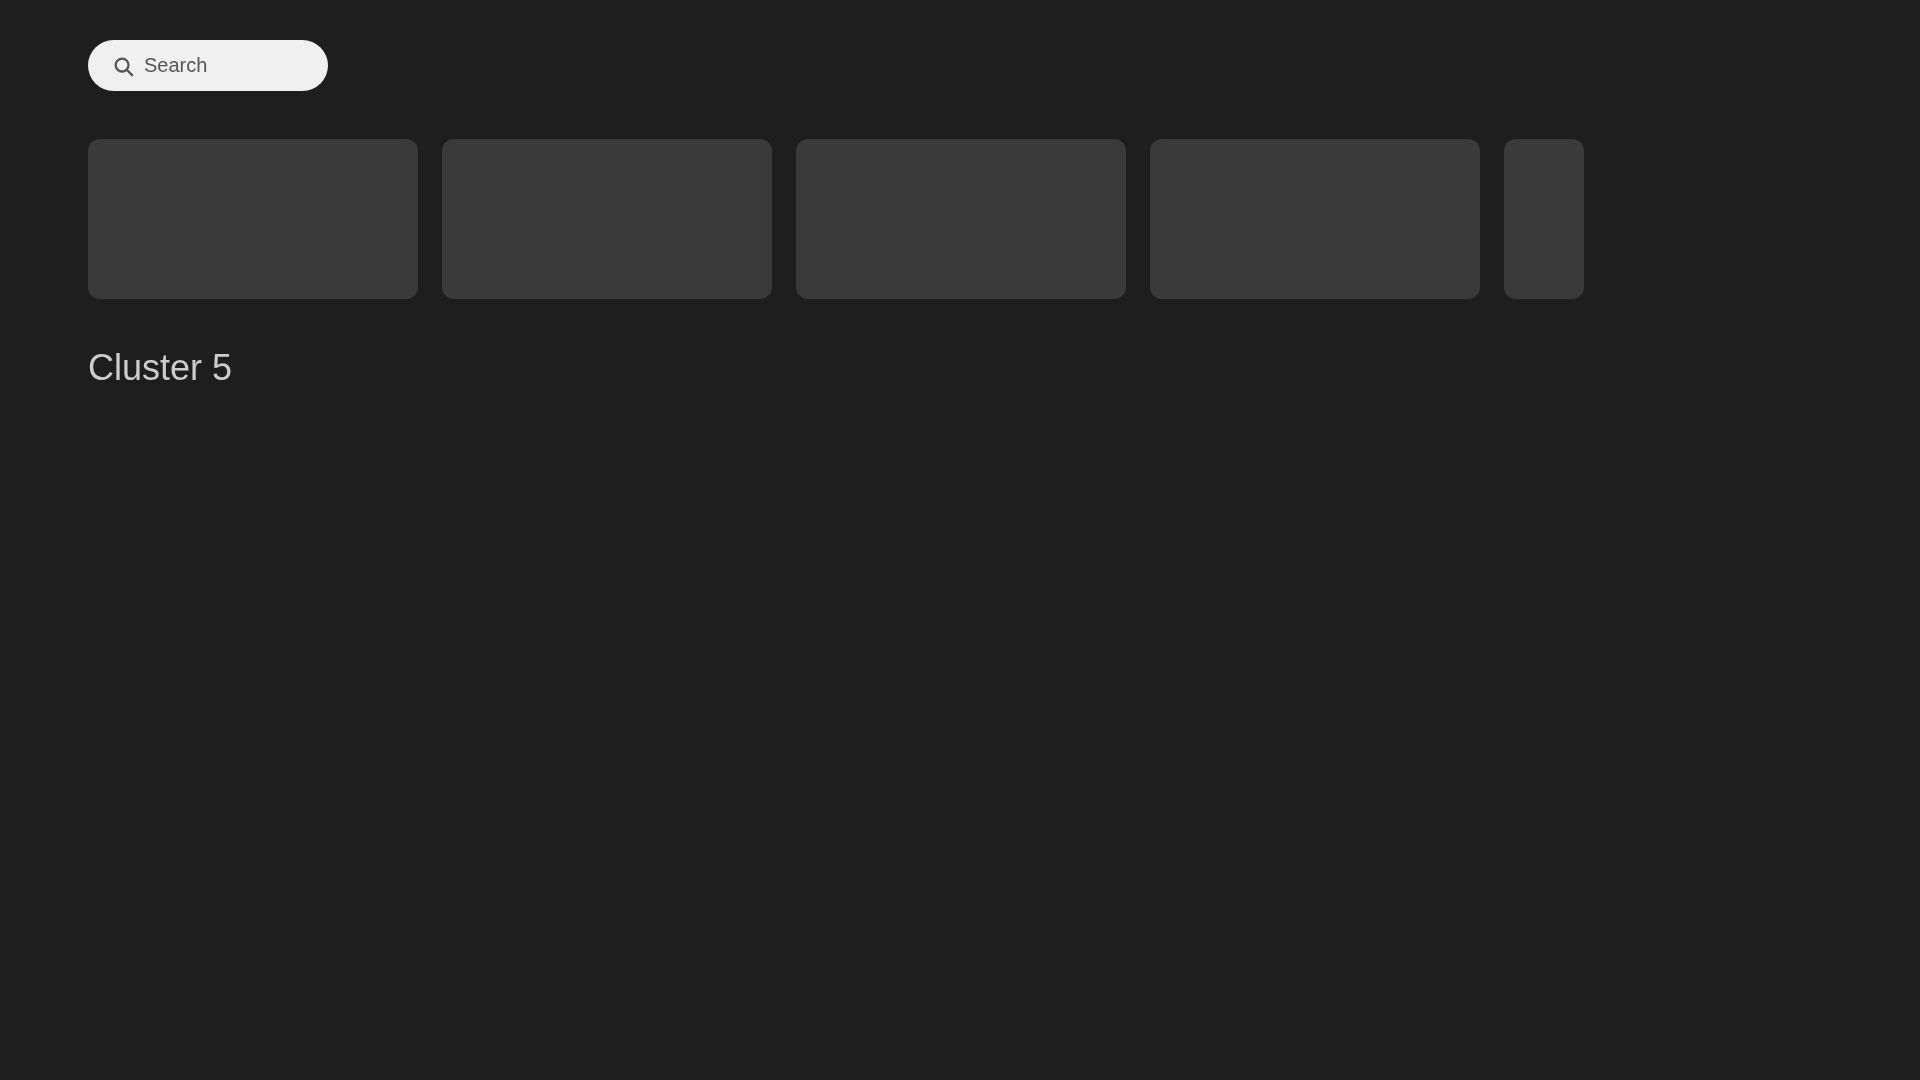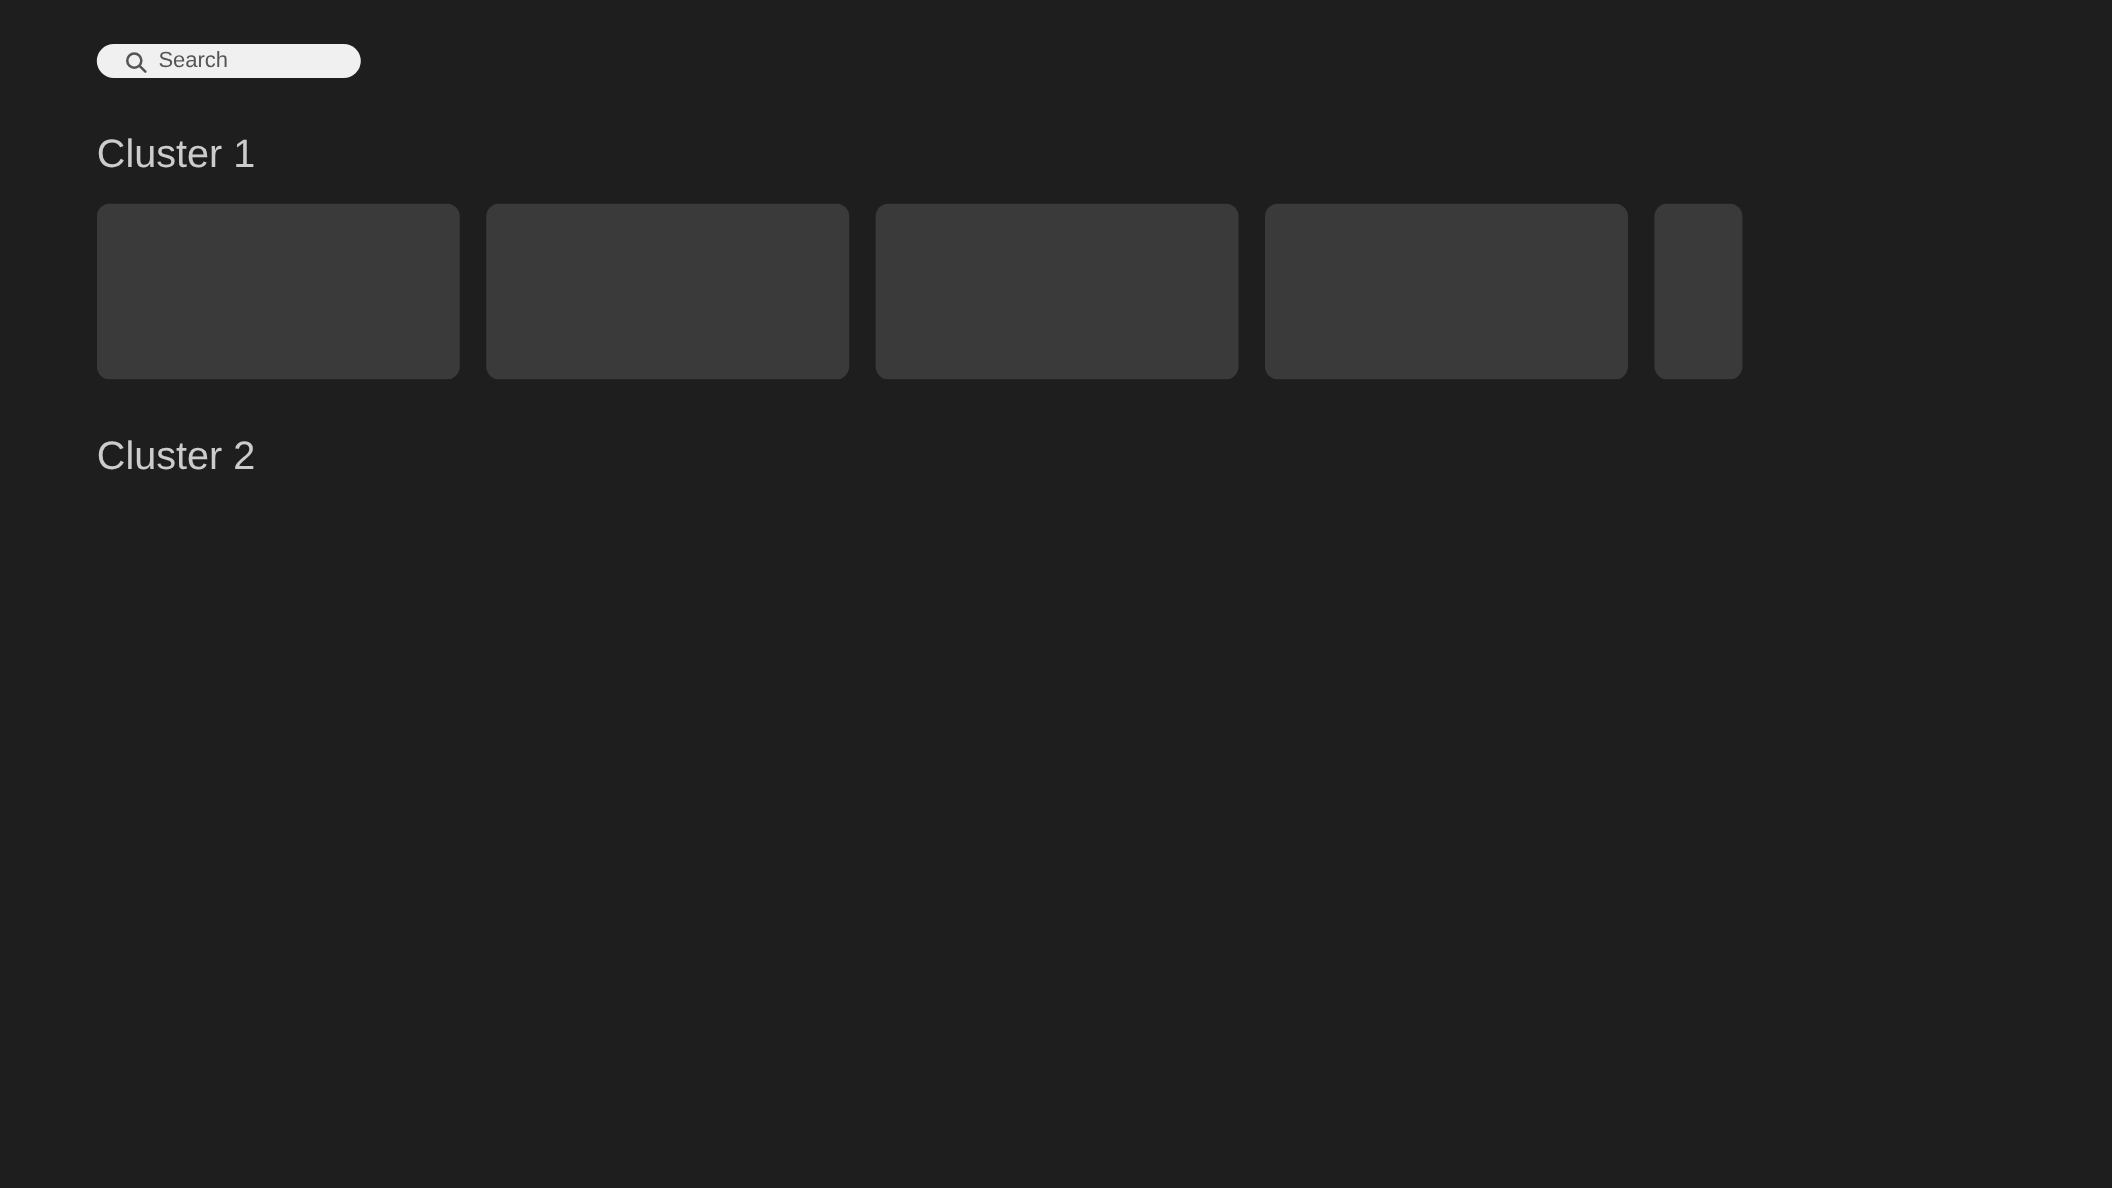--- a/index.html
+++ b/index.html
@@ -19,21 +19,21 @@
 
     .main-container {
       padding: 40px 88px;
     }
 
     .search-bar {
       display: flex;
       align-items: center;
       background-color: #f0f0f0;
       border-radius: 50px;
-      padding: 4px 24px;
+      padding: 14px 24px;
       width: 240px;
       margin-bottom: 48px;
       cursor: text;
     }
 
     .search-icon-wrap {
       margin-right: 10px;
       display: flex;
       align-items: center;
     }
@@ -94,28 +94,27 @@
     <div class="search-icon-wrap">
       <svg viewBox="0 0 24 24">
         <circle cx="11" cy="11" r="7"></circle>
         <line x1="16.5" y1="16.5" x2="22" y2="22"></line>
       </svg>
     </div>
     <span class="search-text">Search</span>
   </div>
 
   <div class="cluster-section">
-    <div class="cluster-title">Cluster 1</div>
     <div class="cluster-grid">
       <div class="cluster-card"></div>
       <div class="cluster-card"></div>
       <div class="cluster-card"></div>
       <div class="cluster-card"></div>
       <div class="cluster-card"></div>
     </div>
   </div>
 
 
   <div class="cluster-section">
-    <div class="cluster-title">Cluster 2</div>
+    <div class="cluster-title">Cluster 5</div>
   </div>
 
 </div>
 
 </body></html>

